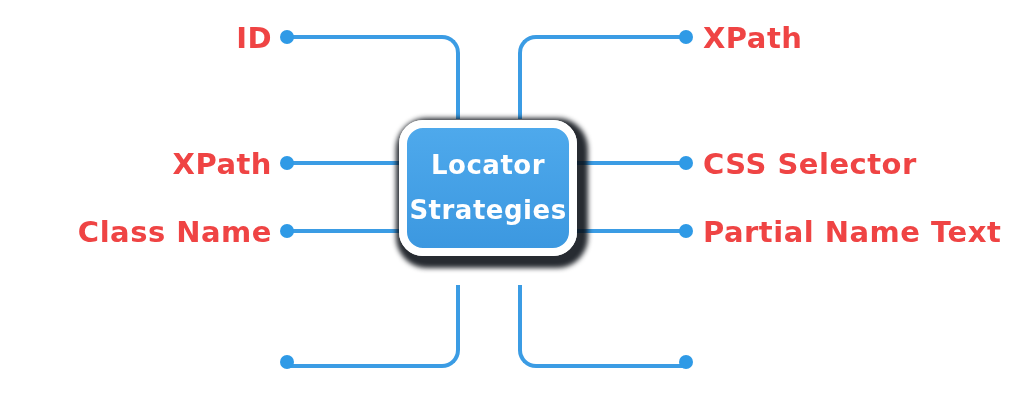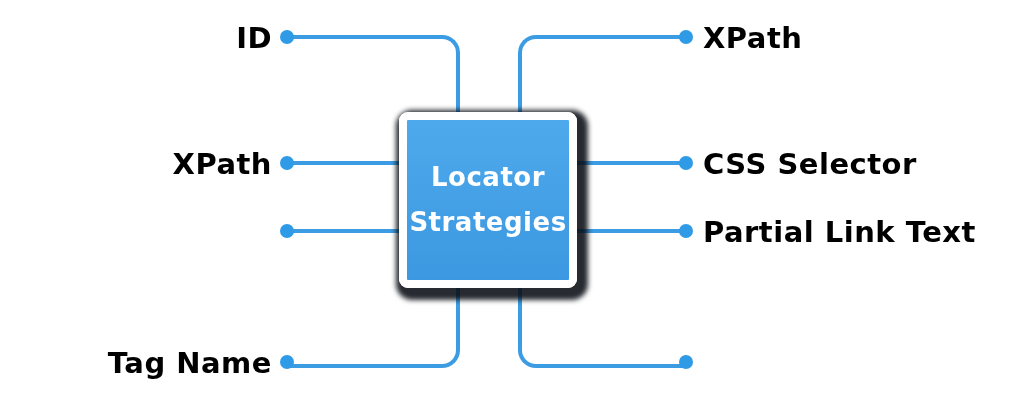--- a/index.html
+++ b/index.html
@@ -66,43 +66,43 @@
   .dot-r { left: 679px; }
   .row-1 { top: 30px; }
   .row-2 { top: 156px; }
   .row-3 { top: 224px; }
   .row-4 { top: 355px; }
 
   
   .label {
     position: absolute;
     z-index: 2;
-    color: #000000;
+    color: #ef4444;
     font-size: 29px;
     font-weight: 700;
     letter-spacing: 0.5px;
     white-space: nowrap;
     transform: translateY(-50%);
   }
   .label-l { right: 752px; text-align: right; }
   .label-r { left: 703px; text-align: left; }
   .ly-1 { top: 38px; }
   .ly-2 { top: 164px; }
   .ly-3 { top: 232px; }
   .ly-4 { top: 363px; }
 
   
   .center-box {
     position: absolute;
     z-index: 3;
-    left: 399px; top: 112px;
-    width: 178px; height: 176px;
+    left: 399px; top: 120px;
+    width: 178px; height: 136px;
     box-sizing: border-box;
     border: 8px solid #ffffff;
-    border-radius: 9px;
+    border-radius: 24px;
     background: linear-gradient(180deg, #4ea9ec 0%, #3c98e0 100%);
     box-shadow: 4px 5px 5px 7px rgba(9, 14, 20, 0.88);
     display: flex;
     align-items: center;
     justify-content: center;
     text-align: center;
   }
   .center-box .title {
     color: #ffffff;
     font-size: 26px;
@@ -130,23 +130,23 @@
   <div class="dot dot-l row-2"></div>
   <div class="dot dot-l row-3"></div>
   <div class="dot dot-l row-4"></div>
   <div class="dot dot-r row-1"></div>
   <div class="dot dot-r row-2"></div>
   <div class="dot dot-r row-3"></div>
   <div class="dot dot-r row-4"></div>
 
   <div class="label label-l ly-1">ID</div>
   <div class="label label-l ly-2">XPath</div>
-  <div class="label label-l ly-4">Tag Name</div>
+  <div class="label label-l ly-3">Class Name</div>
 
   <div class="label label-r ly-2">CSS Selector</div>
   <div class="label label-r ly-1">XPath</div>
-  <div class="label label-r ly-3">Partial Link Text</div>
+  <div class="label label-r ly-3">Partial Name Text</div>
 
   <div class="center-box">
     <div class="title">Locator Strategies</div>
   </div>
 
 </div>
 
 </body></html>

